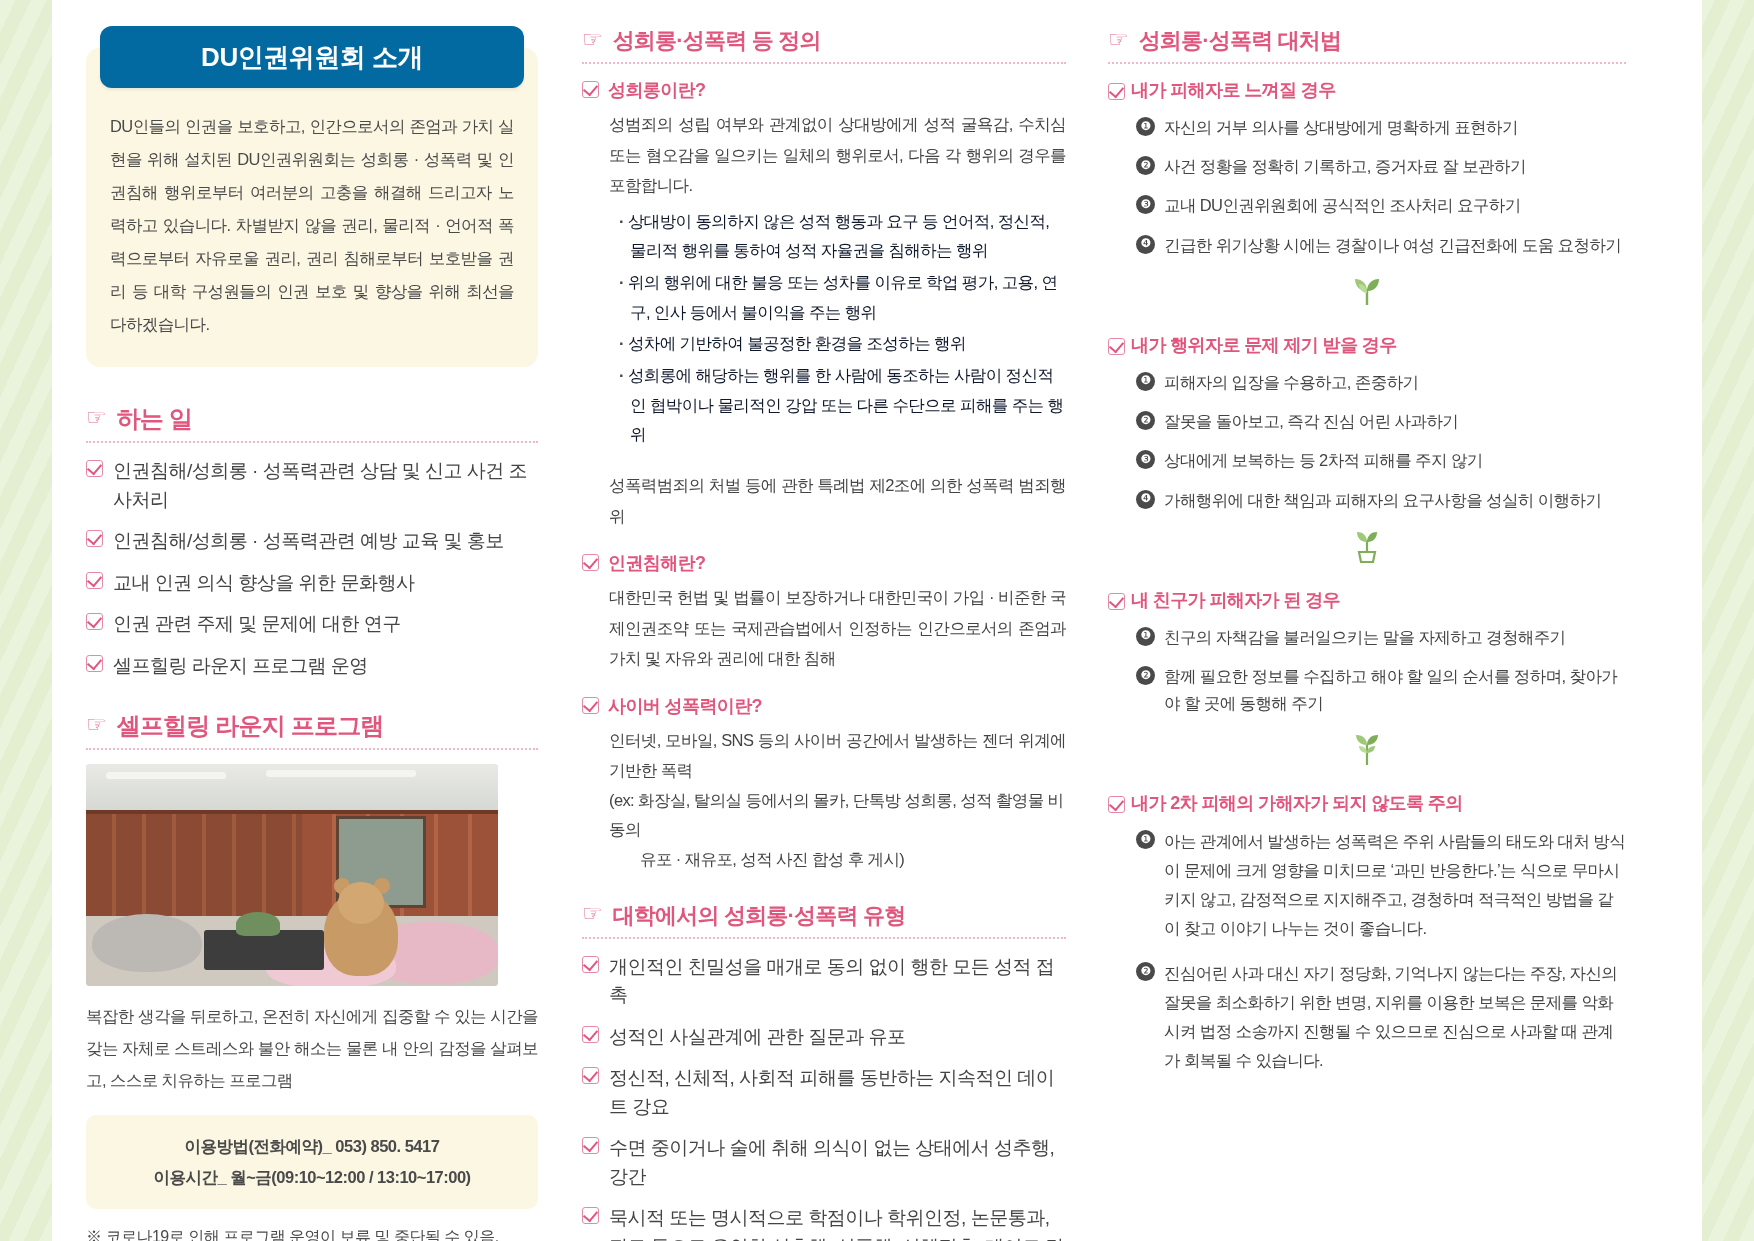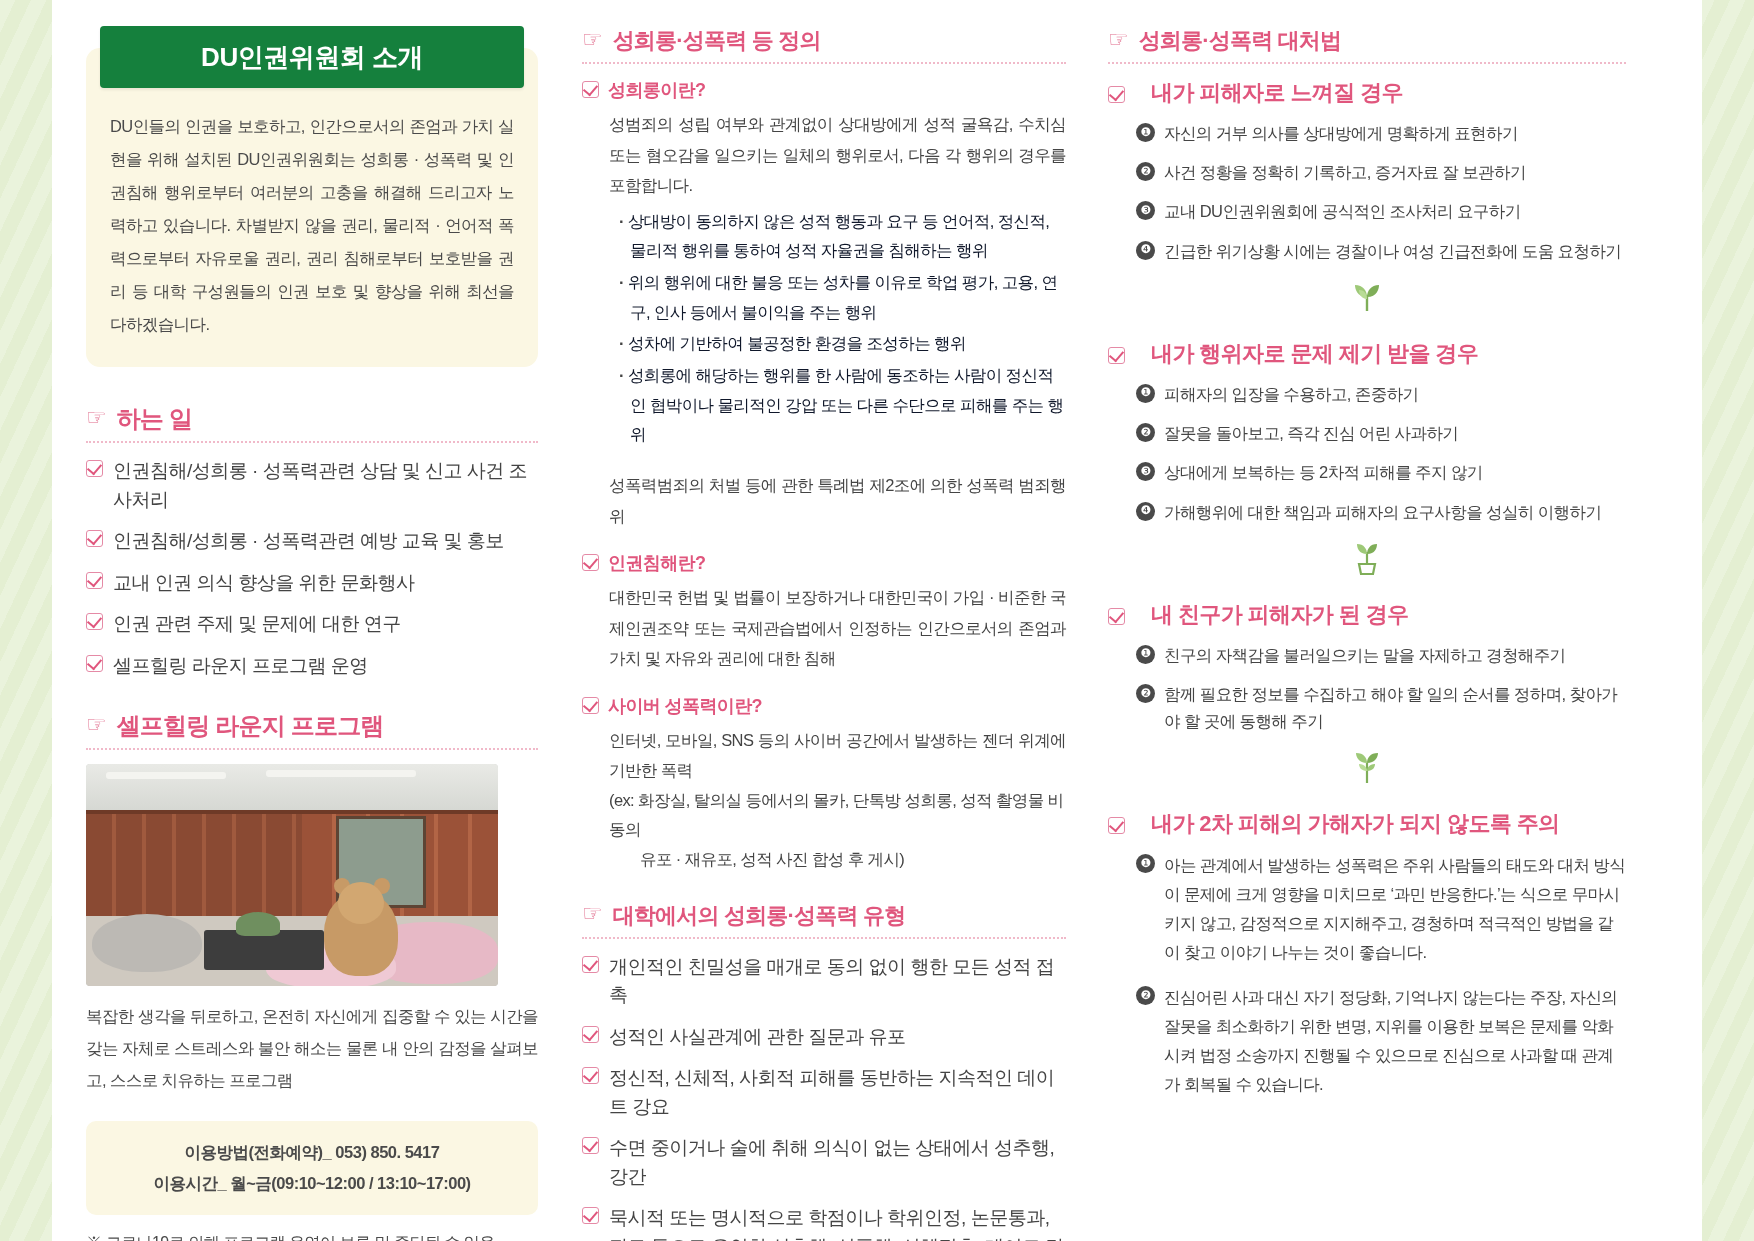--- a/index.html
+++ b/index.html
@@ -40,22 +40,22 @@
   .intro-card{
     background:#fbf7e3;
     border-radius:14px;
     padding:62px 24px 26px 24px;
     position:relative;
     margin-top:22px;
   }
   .intro-title{
     position:absolute; top:-22px; left:14px; right:14px;
     height:62px;
-    background:#15803d;
-    border-radius:4px;
+    background:#0369a1;
+    border-radius:12px;
     color:#ffffff;
     font-size:26px;
     font-weight:bold;
     letter-spacing:-0.5px;
     display:flex; align-items:center; justify-content:center;
     box-shadow:0 2px 3px rgba(0,0,0,.07);
   }
   .intro-body{
     font-size:16.5px;
     line-height:2.0;
@@ -136,21 +136,21 @@
   .photo .bear-ear1{ position:absolute; left:248px; top:114px; width:16px; height:16px; background:#c79a66; border-radius:50%;}
   .photo .bear-ear2{ position:absolute; left:288px; top:114px; width:16px; height:16px; background:#c79a66; border-radius:50%;}
   .photo .plant{ position:absolute; left:150px; top:148px; width:44px; height:24px;
     background:#6f8f5f; border-radius:50% 50% 20% 20%;}
 
   .lounge-desc{
     font-size:16.5px; line-height:1.95; color:#4a4a4a;
     letter-spacing:-0.6px; margin-top:14px; text-align:justify;
   }
   .contact-box{
-    margin-top:24px;
+    margin-top:18px;
     background:#fbf7e3;
     border-radius:10px;
     padding:16px 10px;
     text-align:center;
   }
   .contact-box div{
     font-size:16.5px; color:#4a4a4a; font-weight:bold; letter-spacing:-0.5px;
     line-height:1.9;
   }
   .note{
@@ -173,22 +173,22 @@
     font-size:16.5px; line-height:1.8; color:#0f172a; letter-spacing:-0.6px;
     text-indent:-11px; padding-left:11px; margin-bottom:2px;
   }
   .sub-list li:before{ content:"· "; color:#444; font-weight:bold; }
   .def-extra{ padding-left:27px; font-size:16.5px; line-height:1.8; color:#444; letter-spacing:-0.6px;}
   .indent2{ padding-left:58px; }
 
   
   .rsec{ margin-bottom:14px; }
   .rsec-head{
-    display:flex; align-items:center; gap:26px;
-    font-size:22px; font-weight:bold; color:#e0567d;
+    display:flex; align-items:center; gap:6px;
+    font-size:18px; font-weight:bold; color:#e0567d;
     letter-spacing:-0.6px; margin-bottom:12px;
   }
   .num-list{ list-style:none; margin:0; padding:0 0 0 28px; }
   .num-list li{
     display:flex; align-items:flex-start; gap:9px;
     font-size:16.5px; color:#444; letter-spacing:-0.6px;
     line-height:1.65; margin-bottom:12px;
   }
   .num{
     flex:0 0 auto;

